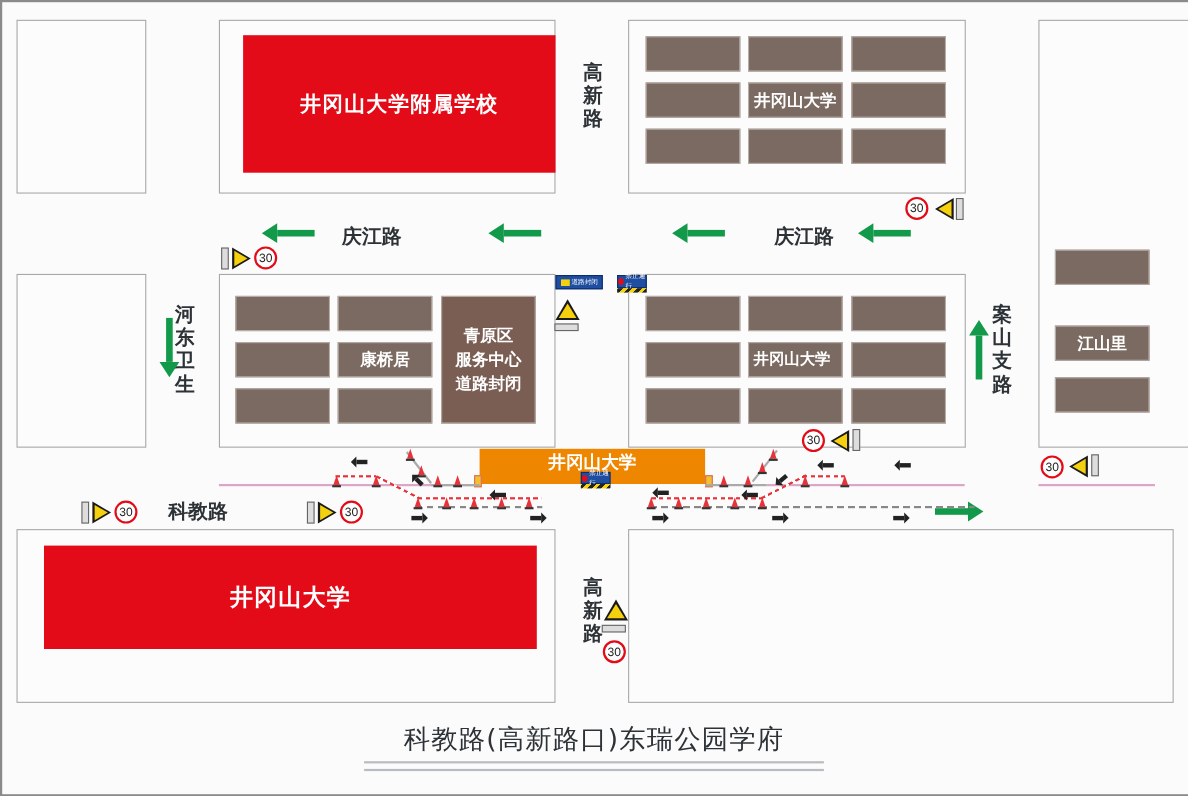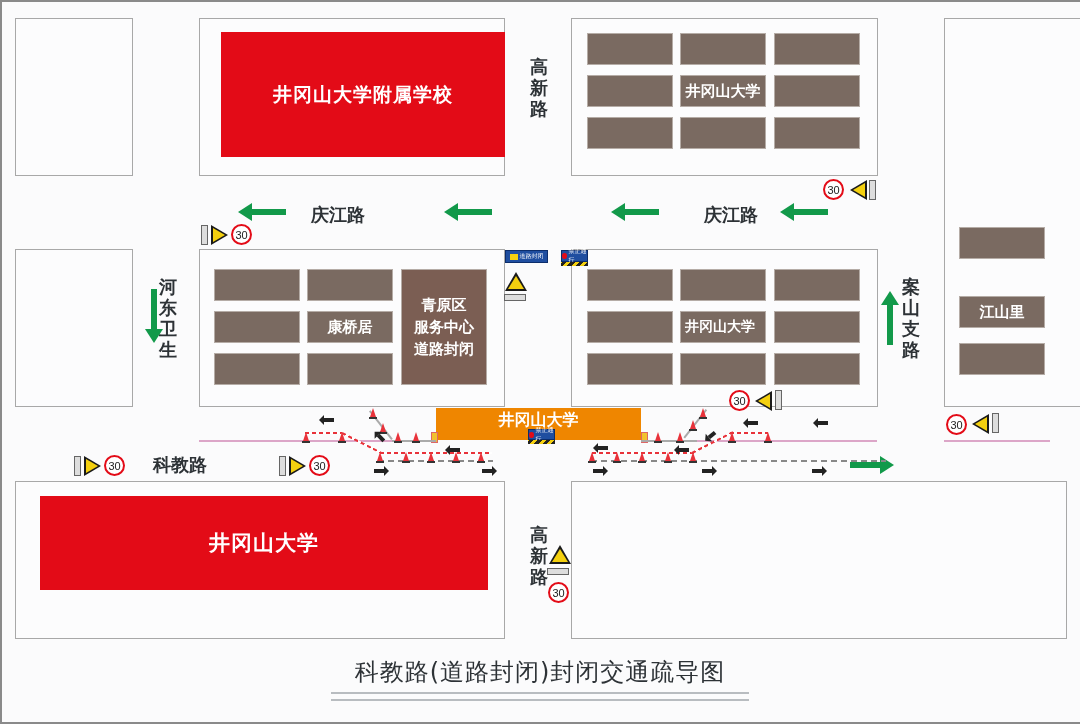--- a/index.html
+++ b/index.html
@@ -210,15 +210,15 @@
 <div class="blk-l" style="left:748px;top:421px"></div>
 <div class="blk-l" style="left:818px;top:421px"></div>
 <div class="blk-r" style="left:374px;top:469px"></div>
 <div class="blk-r" style="left:482px;top:469px"></div>
 <div class="blk-r" style="left:593px;top:469px"></div>
 <div class="blk-r" style="left:702px;top:469px"></div>
 <div class="blk-r" style="left:812px;top:469px"></div>
 <div class="blk-l" style="left:377px;top:436px;transform:rotate(45deg);width:8px"></div>
 <div class="blk-l" style="left:708px;top:433px;transform:rotate(-40deg);width:8px"></div>
 
-<div class="title">科教路(道路封闭)封闭交通疏导图</div>
+<div class="title">科教路(高新路口)东瑞公园学府</div>
 <div class="line" style="left:331px;top:692px;width:418px"></div>
 <div class="line" style="left:331px;top:699px;width:418px"></div>
 
 </body></html>

